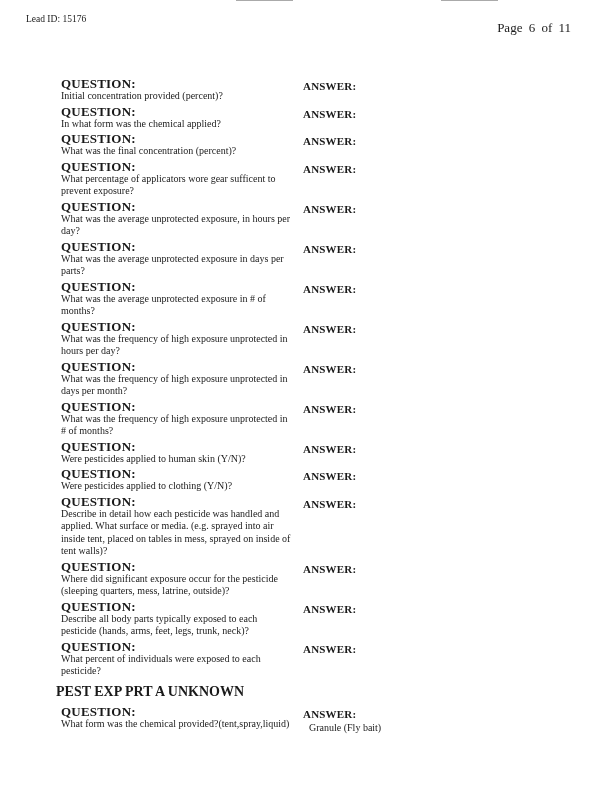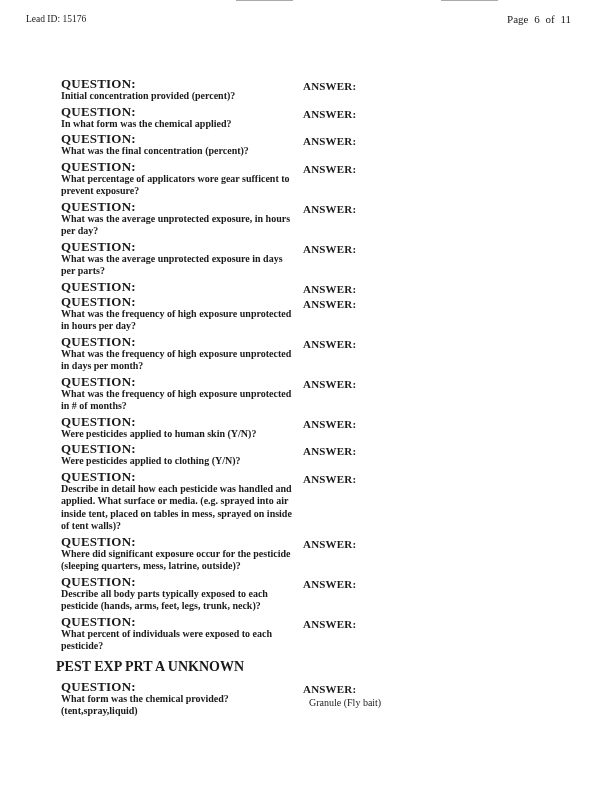--- a/index.html
+++ b/index.html
@@ -1,24 +1,24 @@
 <!DOCTYPE html>
 <html><head>
 <meta charset="utf-8">
 <style>
   html, body { margin: 0; padding: 0; background: #fff; }
   body { width: 611px; height: 792px; position: relative; overflow: hidden;
          font-family: "Liberation Serif", "DejaVu Serif", serif; color: #1a1a1a; }
   .topline { position: absolute; top: 0; height: 1px; background: #aaa; }
   .lead { position: absolute; left: 26px; top: 14px; font-size: 9.5px; }
-  .page { position: absolute; right: 40px; top: 13px; font-size: 11px; word-spacing: 3px; }
+  .page { position: absolute; right: 40px; top: 20px; font-size: 13px; word-spacing: 3px; }
   .content { position: absolute; left: 61px; top: 77px; width: 500px; }
   .qa { position: relative; width: 500px; }
   .qh { font-weight: bold; font-size: 13px; line-height: 13px; letter-spacing: 0.2px; }
-  .qt { font-size: 10px; line-height: 12.5px; width: 232px; font-weight: bold; }
+  .qt { font-size: 10px; line-height: 12.5px; width: 232px; }
   .ah { position: absolute; left: 242px; top: 3px; font-weight: bold; font-size: 11px; letter-spacing: 0.2px; }
   .av { position: absolute; left: 248px; top: 17px; font-size: 10px; }
   .gap { height: 2px; }
   .section { font-weight: bold; font-size: 14px; margin-left: -5px; margin-top: 4px; margin-bottom: 5px; }
 </style>
 </head>
 <body>
 
 <div class="topline" style="left:236px;width:57px;"></div>
 <div class="topline" style="left:441px;width:57px;"></div>
@@ -65,20 +65,21 @@
       </div>
       <div class="qa">
         <div class="qh">QUESTION:</div>
         <div class="qt">What was the average unprotected exposure in days per parts?</div>
         <div class="ah">ANSWER:</div>
         <div class="av"></div>
         <div class="gap"></div>
       </div>
       <div class="qa">
         <div class="qh">QUESTION:</div>
+        <div class="qt">What was the average unprotected exposure in # of months?</div>
         <div class="ah">ANSWER:</div>
         <div class="av"></div>
         <div class="gap"></div>
       </div>
       <div class="qa">
         <div class="qh">QUESTION:</div>
         <div class="qt">What was the frequency of high exposure unprotected in hours per day?</div>
         <div class="ah">ANSWER:</div>
         <div class="av"></div>
         <div class="gap"></div>

